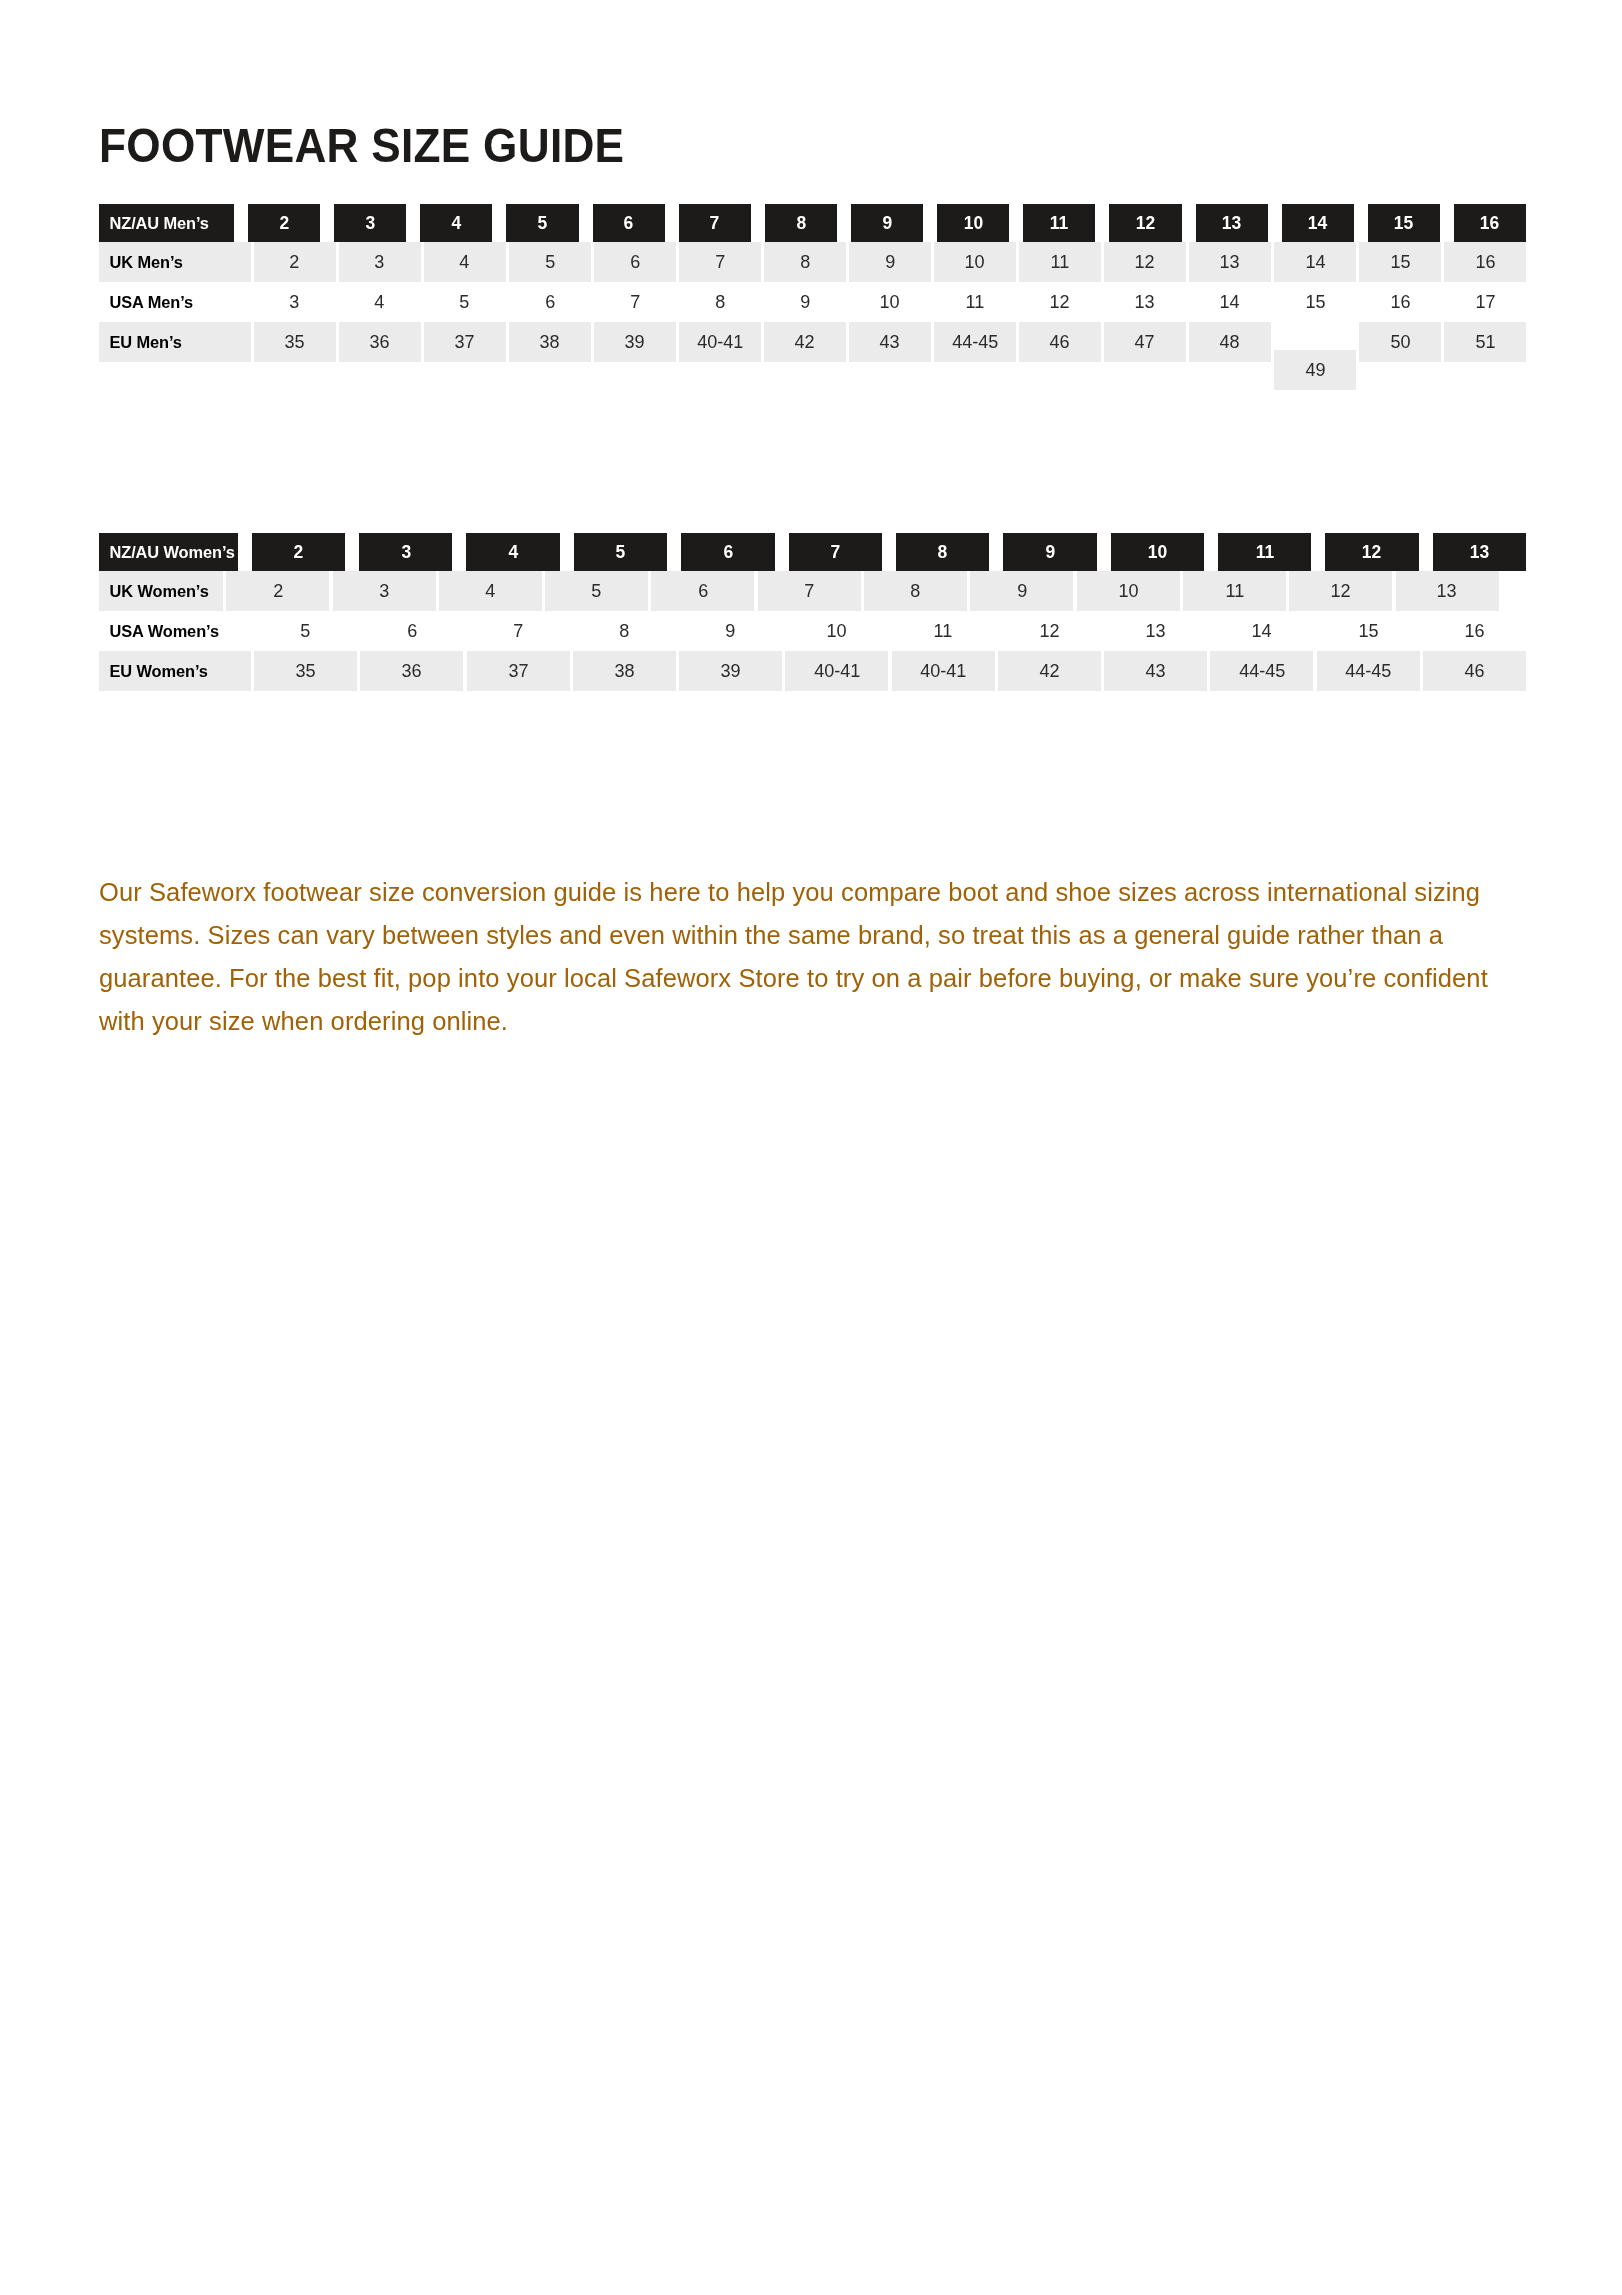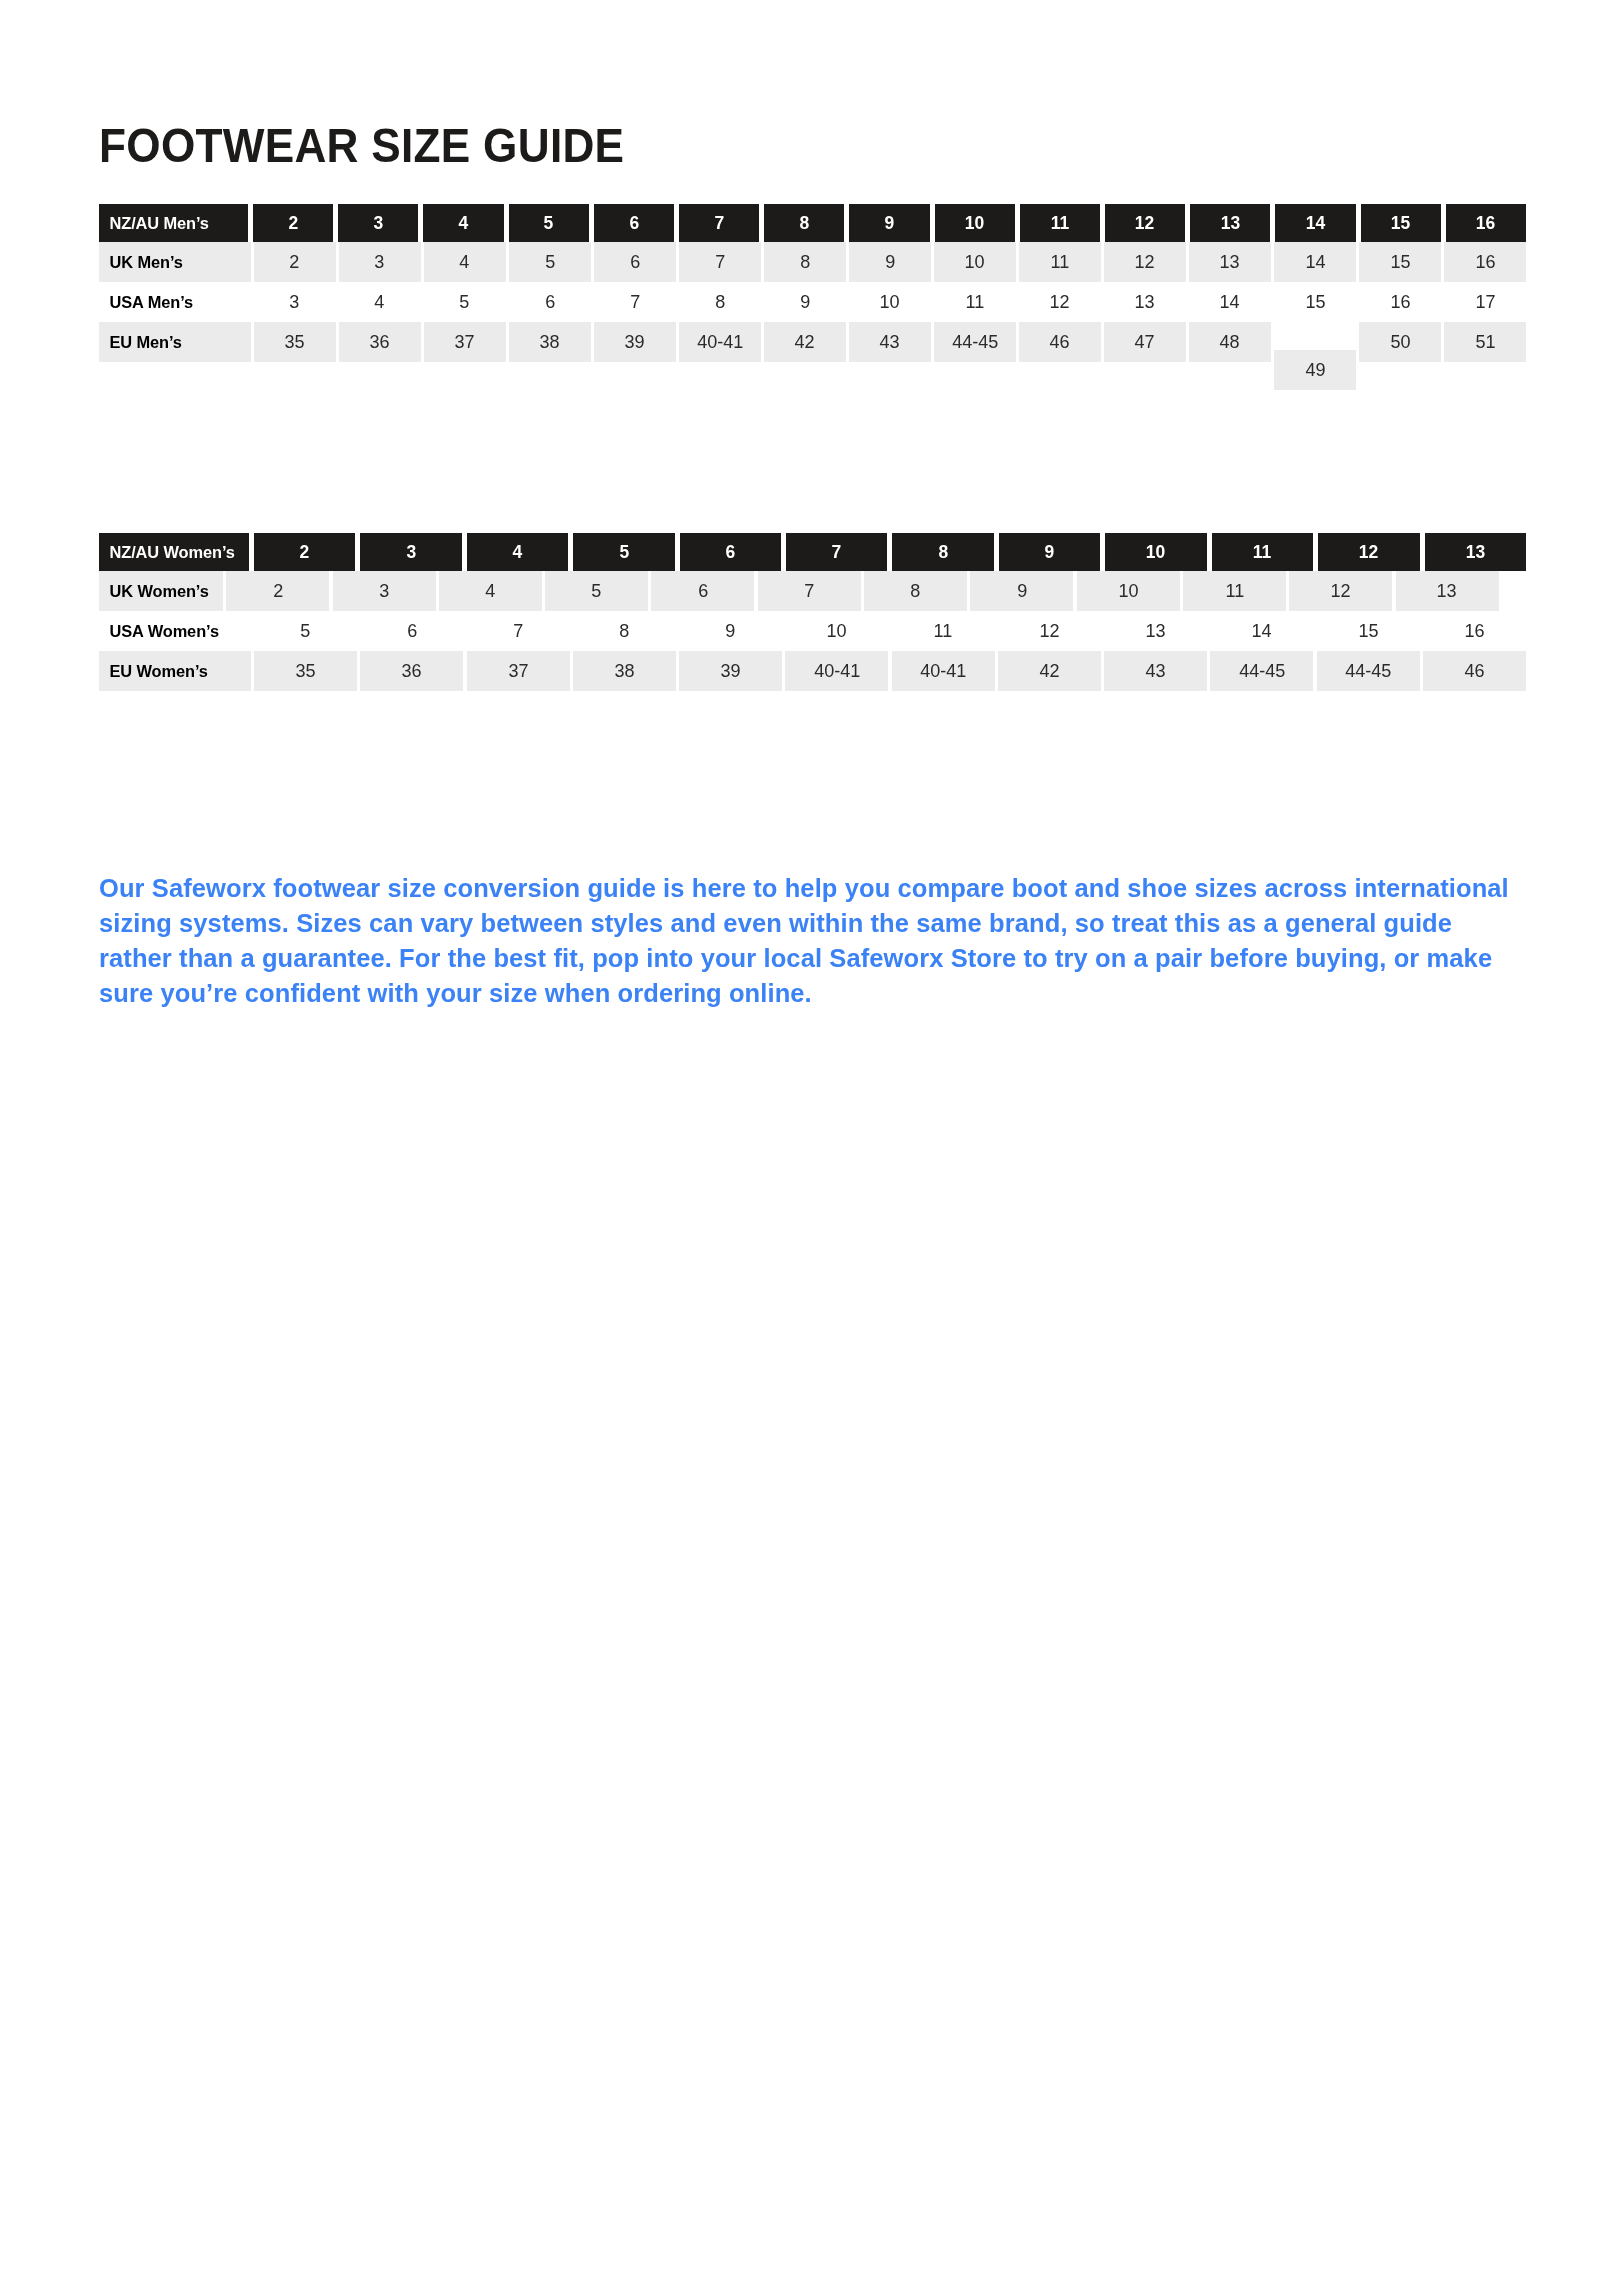--- a/index.html
+++ b/index.html
@@ -77,21 +77,21 @@
     background: #ffffff;
   }
   .head-row .cell {
     background: #1d1b19;
     color: #ffffff;
     display: flex;
     align-items: center;
     justify-content: center;
     height: 100%;
     box-sizing: border-box;
-    margin-right: 5px;
+    margin-right: 14px;
   }
   .head-row .cell:last-child { margin-right: 0; }
   .head-row .cell.label-cell {
     justify-content: flex-start;
     padding-left: 10.5px;
     font-family: "Liberation Sans", sans-serif;
     font-weight: 700;
     font-size: 16.4px;
     letter-spacing: -0.1px;
   }
@@ -135,24 +135,24 @@
     transform: scaleX(0.95);
   }
 
   
   .body-copy {
     position: absolute;
     left: 99px;
     top: 845px;
     width: 1430px;
     font-family: "Liberation Sans Narrow", "Liberation Sans", sans-serif;
-    font-weight: 700;
+    font-weight: 400;
     font-size: 25.5px;
-    line-height: 35px;
-    color: #3b82f6;
+    line-height: 43px;
+    color: #a16207;
     letter-spacing: 0.1px;
   }
 </style>
 </head>
 <body>
 
 <div class="page">
 
   <h1 class="page-title">FOOTWEAR SIZE GUIDE</h1>
 

